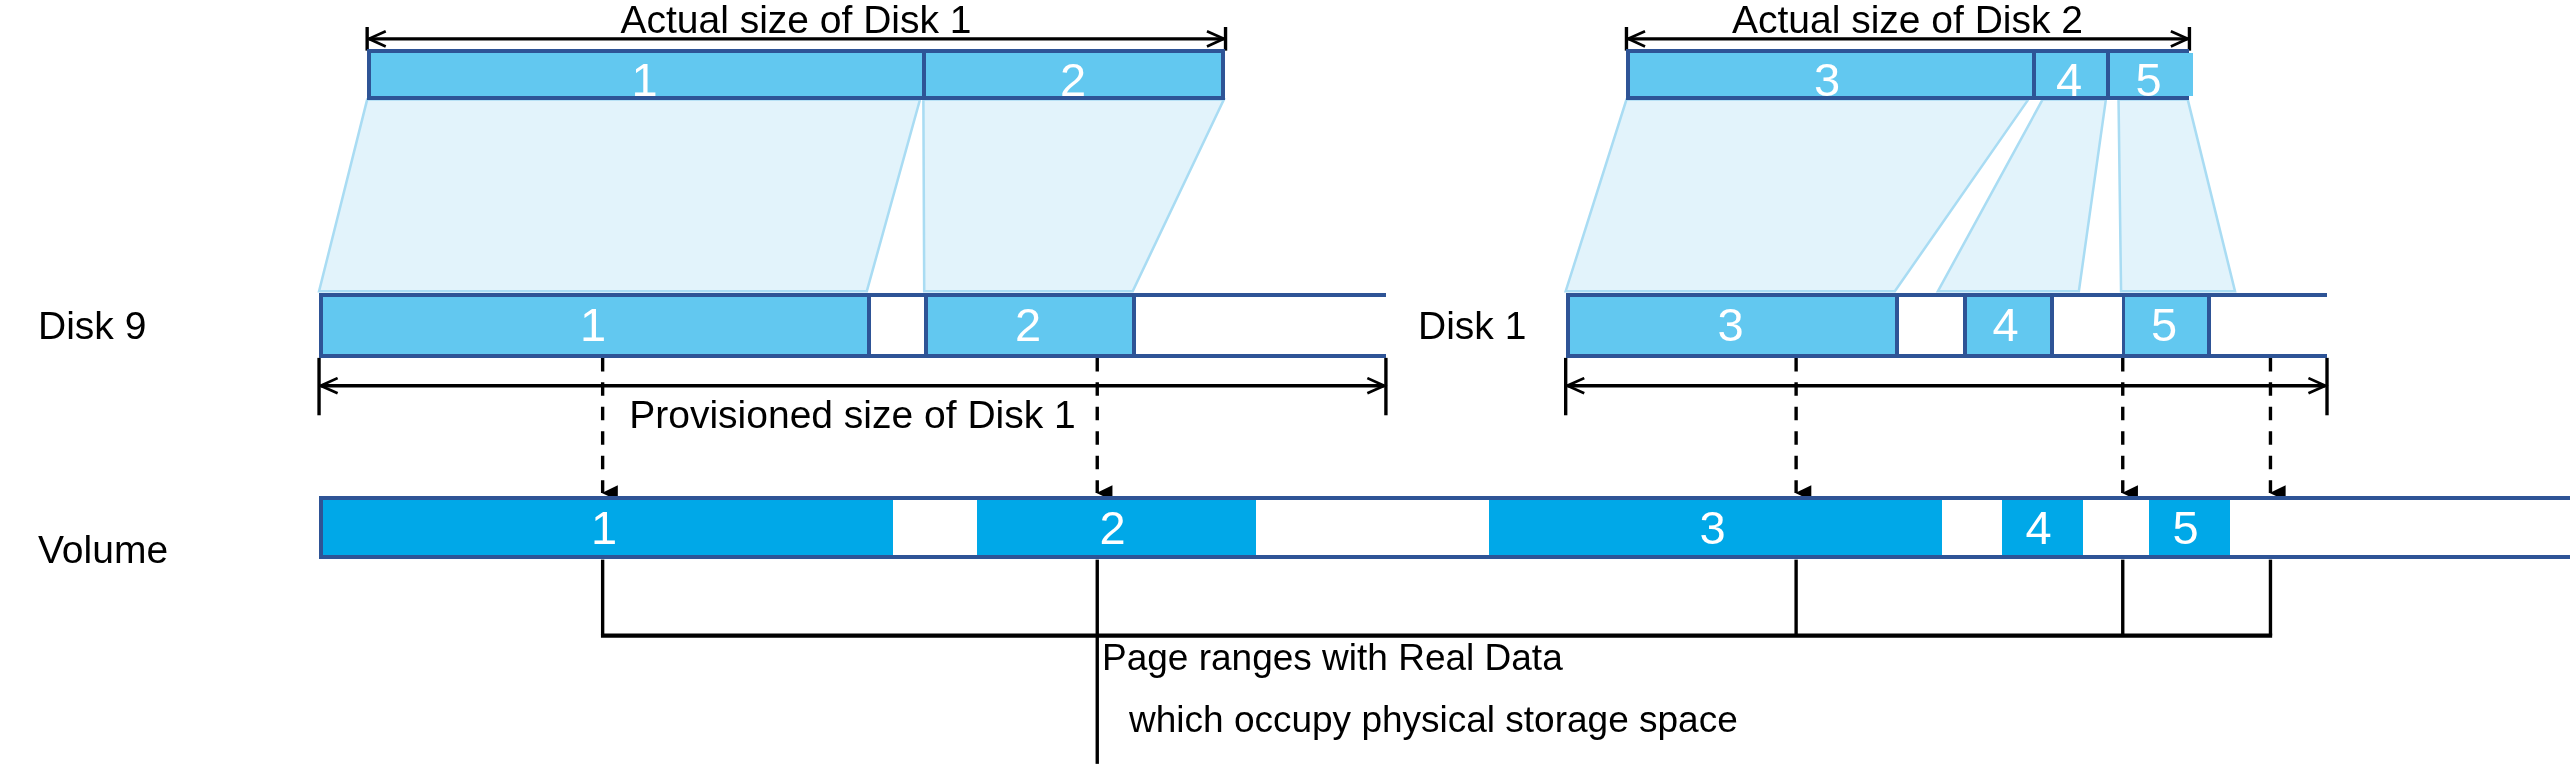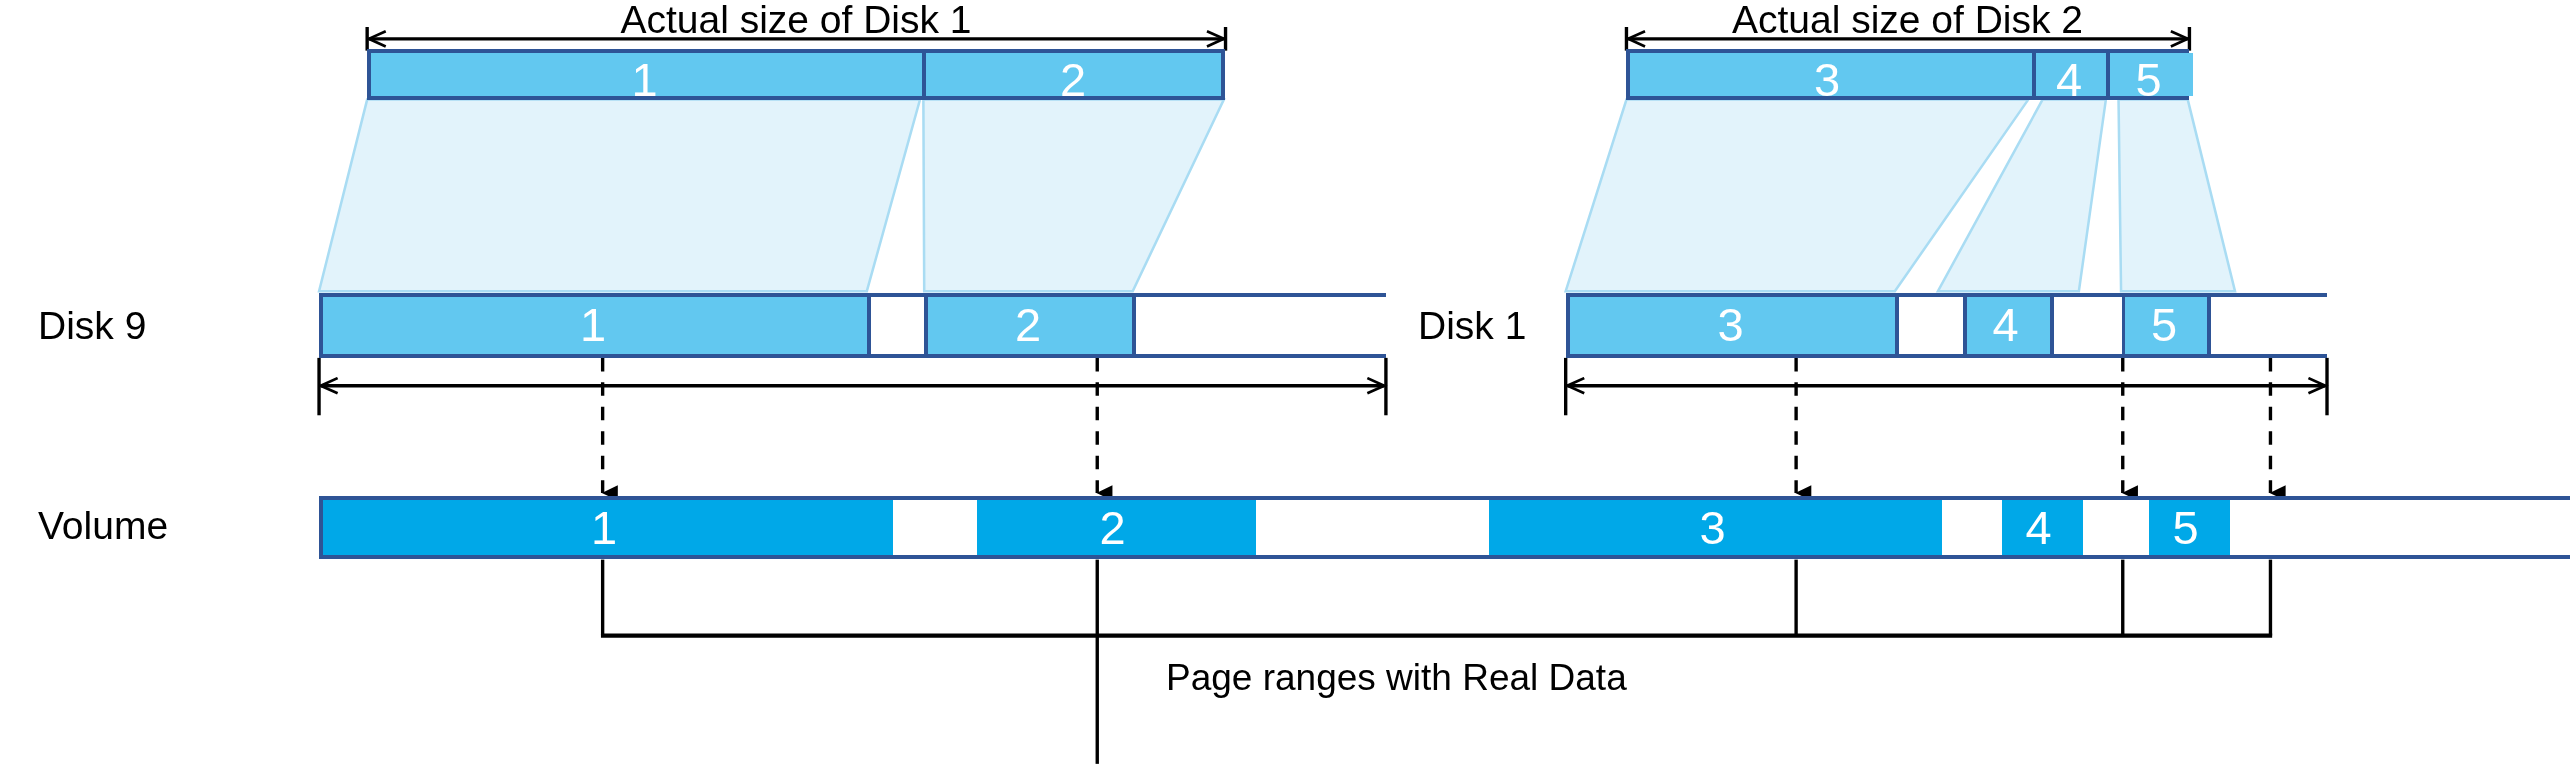--- a/index.html
+++ b/index.html
@@ -139,21 +139,23 @@
     <div class="seg empty" style="left:1907px;top:0;width:344px;height:100%;"></div>
   </div>
   <div class="seg-num" style="left:319px;top:504px;width:570px;">1</div>
   <div class="seg-num" style="left:973px;top:504px;width:279px;">2</div>
   <div class="seg-num" style="left:1486px;top:504px;width:453px;">3</div>
   <div class="seg-num" style="left:1998px;top:504px;width:81px;">4</div>
   <div class="seg-num" style="left:2145px;top:504px;width:81px;">5</div>
 
   <div class="row-label" style="left:38px;top:304px;">Disk 9</div>
   <div class="row-label" style="left:1418px;top:304px;">Disk 1</div>
-  <div class="row-label" style="left:38px;top:504px;">Volume</div>
+  <div class="row-label" style="left:38px;top:528px;">Volume</div>
 
   <div class="dim-label" style="left:367px;top:-1.7px;width:858px;text-align:center;">Actual size of Disk 1</div>
   <div class="dim-label" style="left:1626px;top:-1.7px;width:563px;text-align:center;">Actual size of Disk 2</div>
+  <div class="dim-label" style="left:319px;top:393px;width:1067px;text-align:center;">Provisioned size of Disk 1</div>
 
-  <div class="note-line" style="left:1166px;top:637px;margin-top:20px;">Page ranges with Real Data</div>
+  <div class="note-line" style="left:1102px;top:637px;">Page ranges with Real Data</div>
+  <div class="note-line" style="left:1129px;top:699px;">which occupy physical storage space</div>
 
 </div>
 
 
 </body></html>

